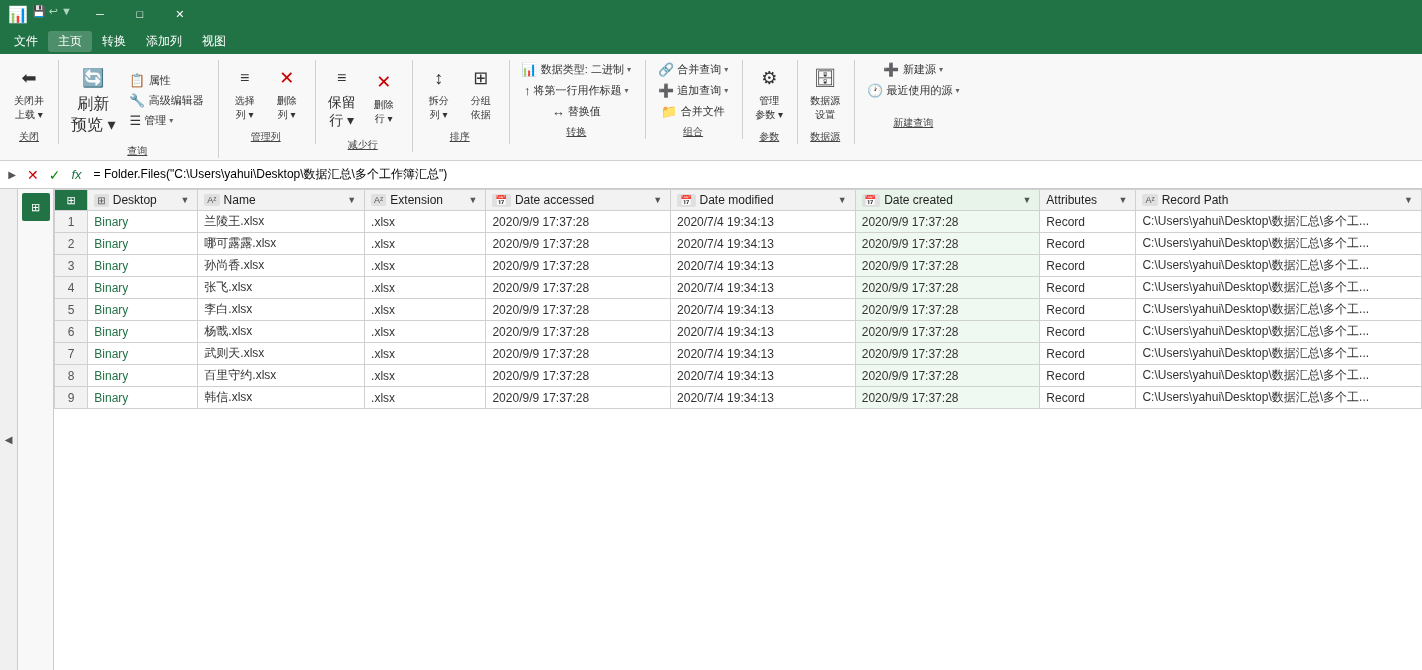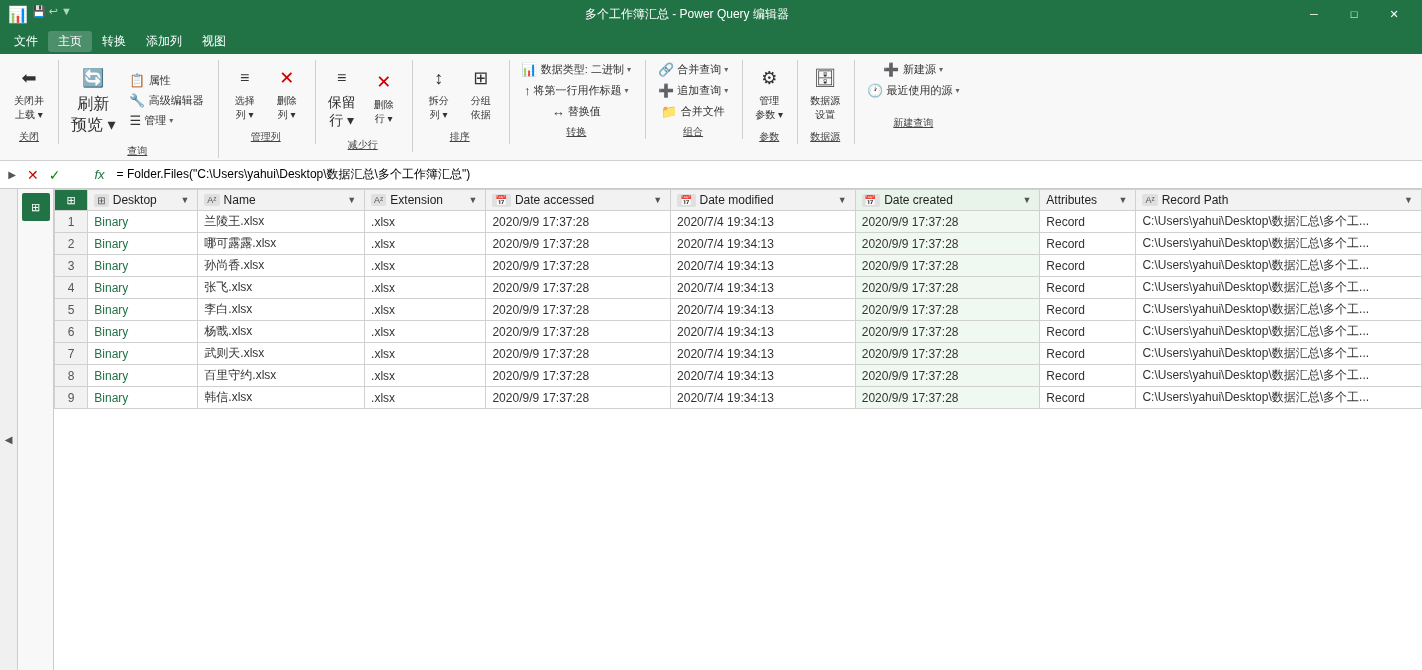--- a/index.html
+++ b/index.html
@@ -113,21 +113,21 @@
       display: flex;
       align-items: center;
       padding: 0 4px;
       gap: 4px;
     }
     .formula-expand {
       width: 16px; height: 16px; cursor: pointer; display: flex; align-items: center; justify-content: center; font-size: 10px; color: #555;
     }
     .formula-cancel { color: #c00; font-size: 14px; cursor: pointer; padding: 0 3px; }
     .formula-confirm { color: #080; font-size: 14px; cursor: pointer; padding: 0 3px; }
-    .formula-fx { color: #217346; font-style: italic; font-size: 13px; padding: 0 4px; margin-left: 23px; }
+    .formula-fx { color: #217346; font-style: italic; font-size: 13px; padding: 0 4px; }
     .formula-input {
       flex: 1;
       border: none;
       outline: none;
       font-size: 12px;
       font-family: inherit;
       padding: 0 4px;
     }
 
     
@@ -223,21 +223,20 @@
     .dropdown-arrow { font-size: 8px; color: #666; }
   </style>
 </head>
 <body>
 
 <div class="title-bar">
   <div class="title-bar-icons">
     <span style="font-size:16px;">📊</span>
     <span style="font-size:11px; color:#aed6bc;">💾 ↩ ▼</span>
   </div>
-  <div class="title-text">多个工作簿汇总 - Power Query 编辑器</div>
   <div class="window-controls">
     <div class="window-btn">─</div>
     <div class="window-btn">□</div>
     <div class="window-btn close">✕</div>
   </div>
 </div>
 
 <div class="menu-bar">
   <div class="menu-item">文件</div>
   <div class="menu-item" style="background:rgba(255,255,255,0.2); border-radius:3px;">主页</div>

